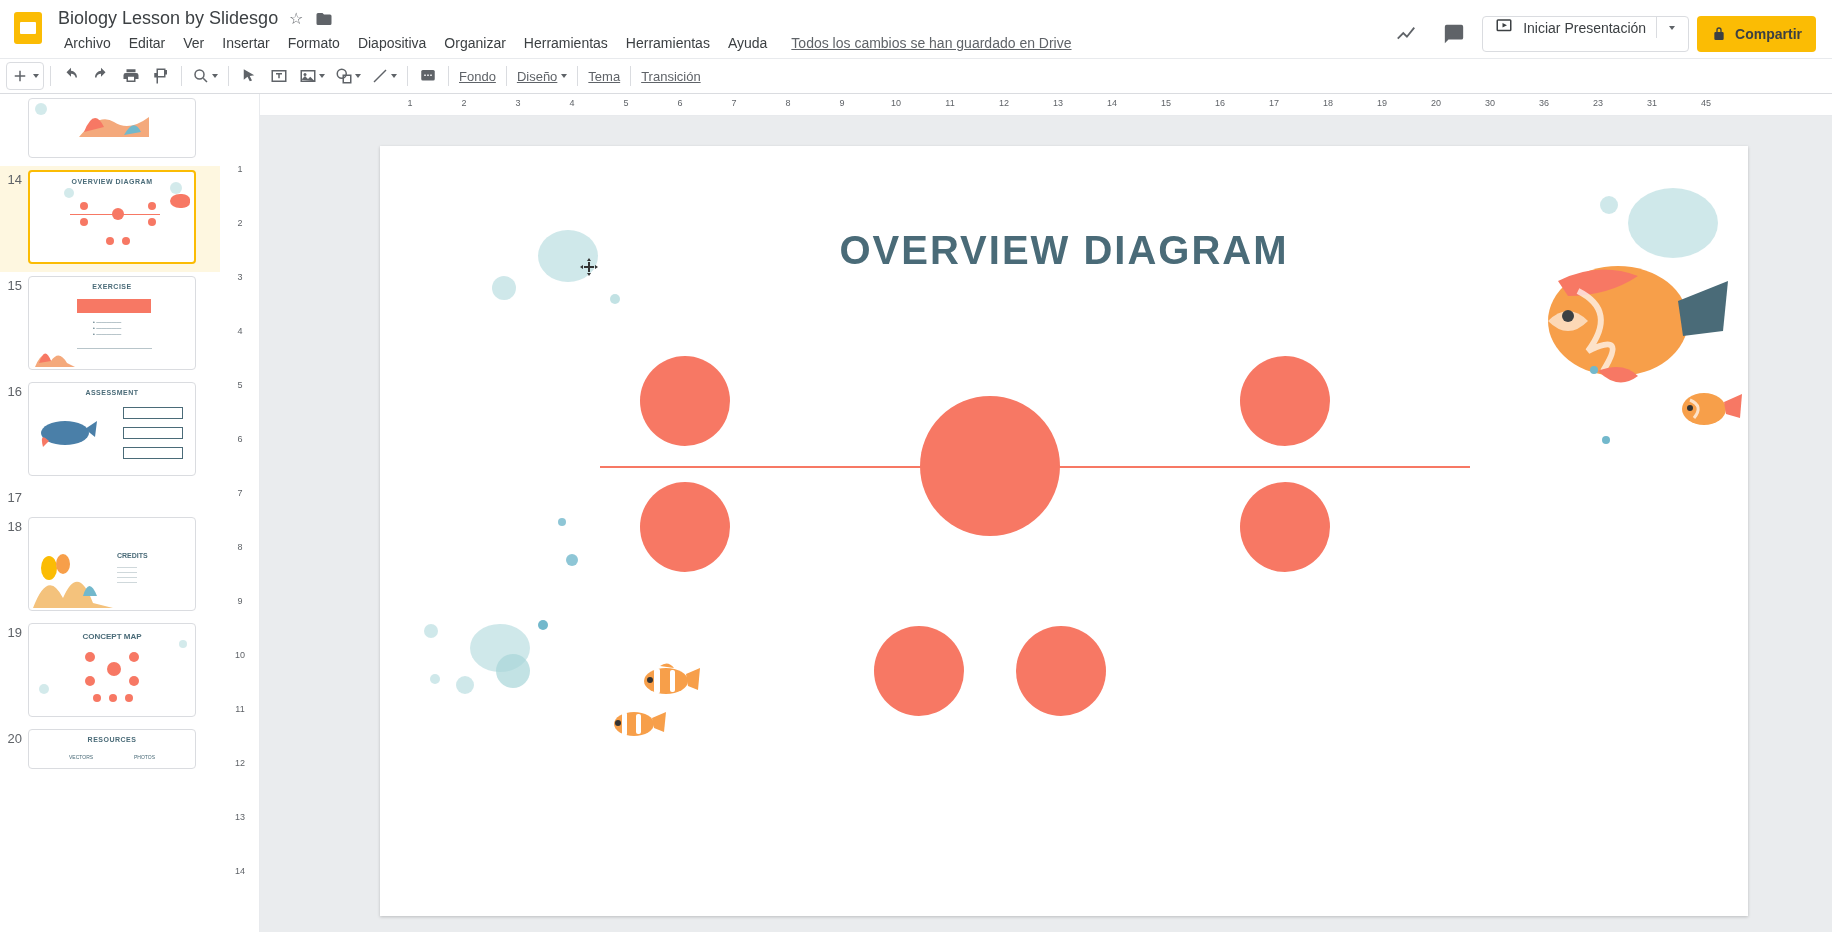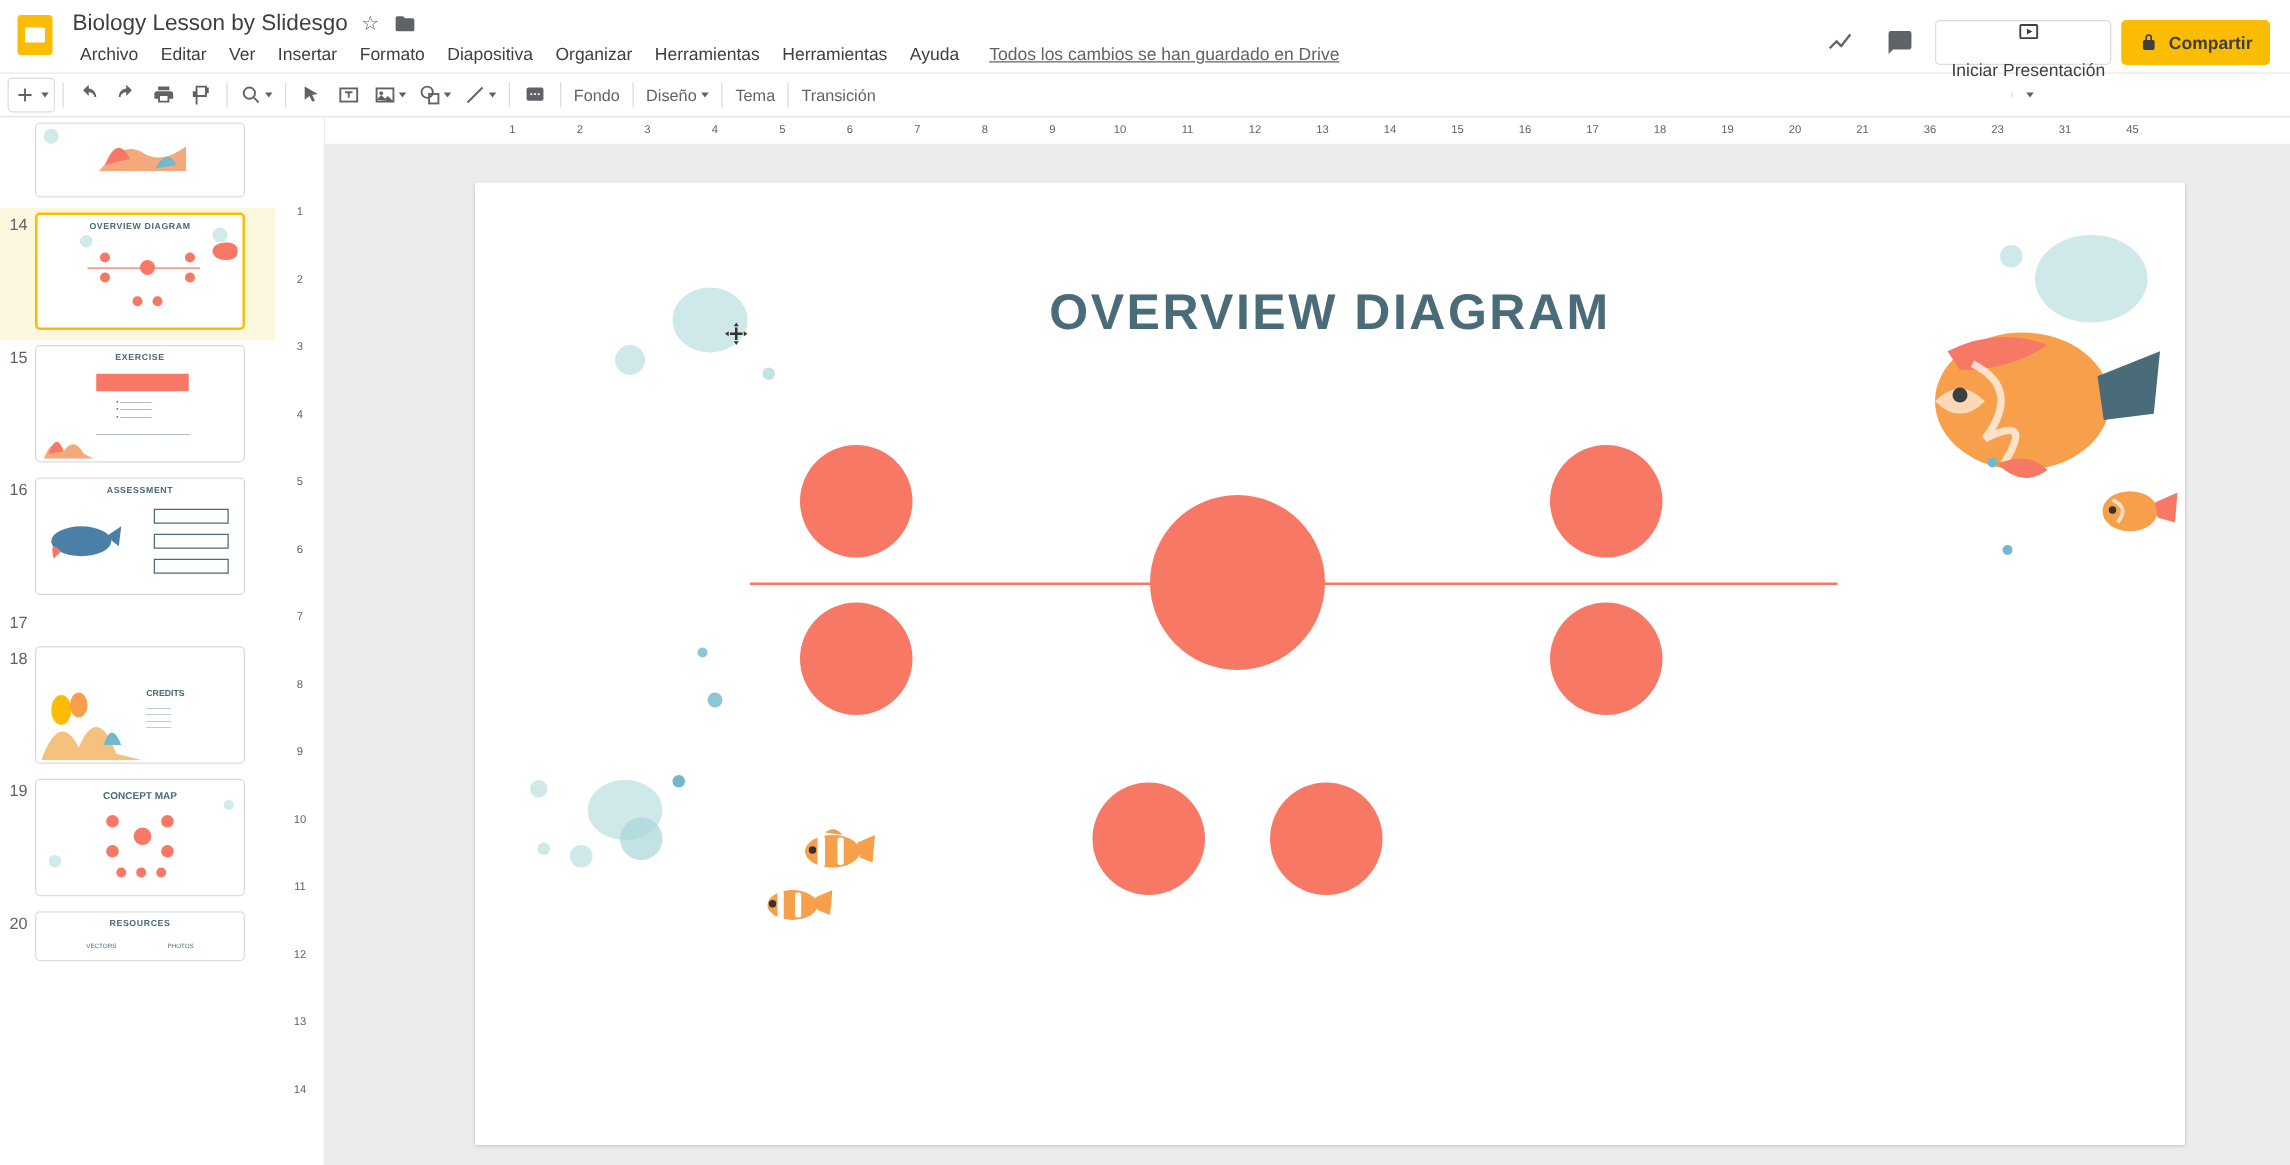--- a/index.html
+++ b/index.html
@@ -11,29 +11,29 @@
   .doc-area { flex: 1; display:flex; flex-direction:column; }
   .doc-title-row { display:flex; align-items:center; gap:8px; padding:4px 0 0 6px;}
   .doc-title { font-size:18px; color:#3c4043; letter-spacing:0; }
   .title-icon { color:#5f6368; font-size:16px; display:inline-flex; width:20px; justify-content:center;}
   .menu-row { display:flex; gap:2px; padding:2px 0 0 4px;}
   .menu-item { padding:4px 8px; font-size:14px; color:#3c4043; border-radius:4px; cursor:pointer;}
   .save-status { margin-left:14px; color:#5f6368; text-decoration: underline; font-size:14px; padding-top:4px;}
   .header-right { display:flex; align-items:center; gap:8px; padding:10px 8px 0 0;}
   .hicon { width:40px; height:40px; display:flex; align-items:center; justify-content:center; color:#5f6368; border-radius:50%; cursor:pointer;}
   .hicon svg { width:22px; height:22px; fill:#5f6368;}
-  .present-btn { display:flex; align-items:center; gap:10px; border:1px solid #dadce0; border-radius:4px; height:36px; padding:0 4px 13px 12px; cursor:pointer;flex-direction:column;}
+  .present-btn { display:flex; align-items:center; gap:10px; border:1px solid #dadce0; border-radius:4px; height:36px; padding:0 4px 13px 12px; cursor:pointer;}
   .present-btn .lbl { font-size:14px; color:#3c4043; }
   .present-btn .plicon svg{width:18px;height:18px;fill:#3c4043;}
   .present-drop { border-left:1px solid #dadce0; height:100%; width:28px; display:flex;align-items:center;justify-content:center;}
   .share-btn { background:#fbbc04; height:36px; padding:0 14px; display:flex; align-items:center; gap:8px; border-radius:4px; font-weight:600; font-size:14px; color:#3c4043; cursor:pointer;}
   .share-btn svg{width:16px;height:16px;fill:#3c4043;}
   
   .toolbar { height:36px; border-top:1px solid #e8eaed; border-bottom:1px solid #dadce0; display:flex; align-items:center; padding:0 6px; gap:2px;}
-  .tbtn { min-width:28px; height:28px; display:flex; align-items:center; justify-content:center; border-radius:4px; cursor:pointer; color:#5f6368; padding:0 4px; font-size:13px; position:relative;}
+  .tbtn { min-width:28px; height:28px; display:flex; align-items:center; justify-content:center; border-radius:4px; cursor:pointer; color:#5f6368; padding:0 4px; font-size:13px; position:relative;text-decoration:underline;}
   .tbtn svg { width:18px; height:18px; fill:#5f6368;}
   .tsep { width:1px; height:20px; background:#dadce0; margin:0 4px;}
   .drop-caret{width:0;height:0;border-left:3px solid transparent;border-right:3px solid transparent;border-top:4px solid #5f6368; margin-left:2px;}
   .plusbox { background:#fff; border:1px solid #dadce0;}
   
   .main { display:flex; height:calc(100% - 94px); }
   
   .sidebar { width:220px; background:#fff; border-right:0px; overflow-y:auto; padding:4px 0 0 0;}
   .thumb-row { display:flex; align-items:flex-start; padding:4px 8px 8px 6px; position:relative;}
   .thumb-num { width:22px; font-size:13px; color:#5f6368; text-align:right; padding-right:6px; padding-top:2px;}
@@ -372,21 +372,21 @@
         <div class="tick" style="left:690px">11</div>
         <div class="tick" style="left:744px">12</div>
         <div class="tick" style="left:798px">13</div>
         <div class="tick" style="left:852px">14</div>
         <div class="tick" style="left:906px">15</div>
         <div class="tick" style="left:960px">16</div>
         <div class="tick" style="left:1014px">17</div>
         <div class="tick" style="left:1068px">18</div>
         <div class="tick" style="left:1122px">19</div>
         <div class="tick" style="left:1176px">20</div>
-        <div class="tick" style="left:1230px">21</div>
+        <div class="tick" style="left:1230px">30</div>
         <div class="tick" style="left:1284px">36</div>
         <div class="tick" style="left:1338px">23</div>
         <div class="tick" style="left:1392px">31</div>
         <div class="tick" style="left:1446px">45</div>
       </div>
       <div class="stage">
         <div class="slide">
 
           <div class="slide-title">OVERVIEW DIAGRAM</div>
 

